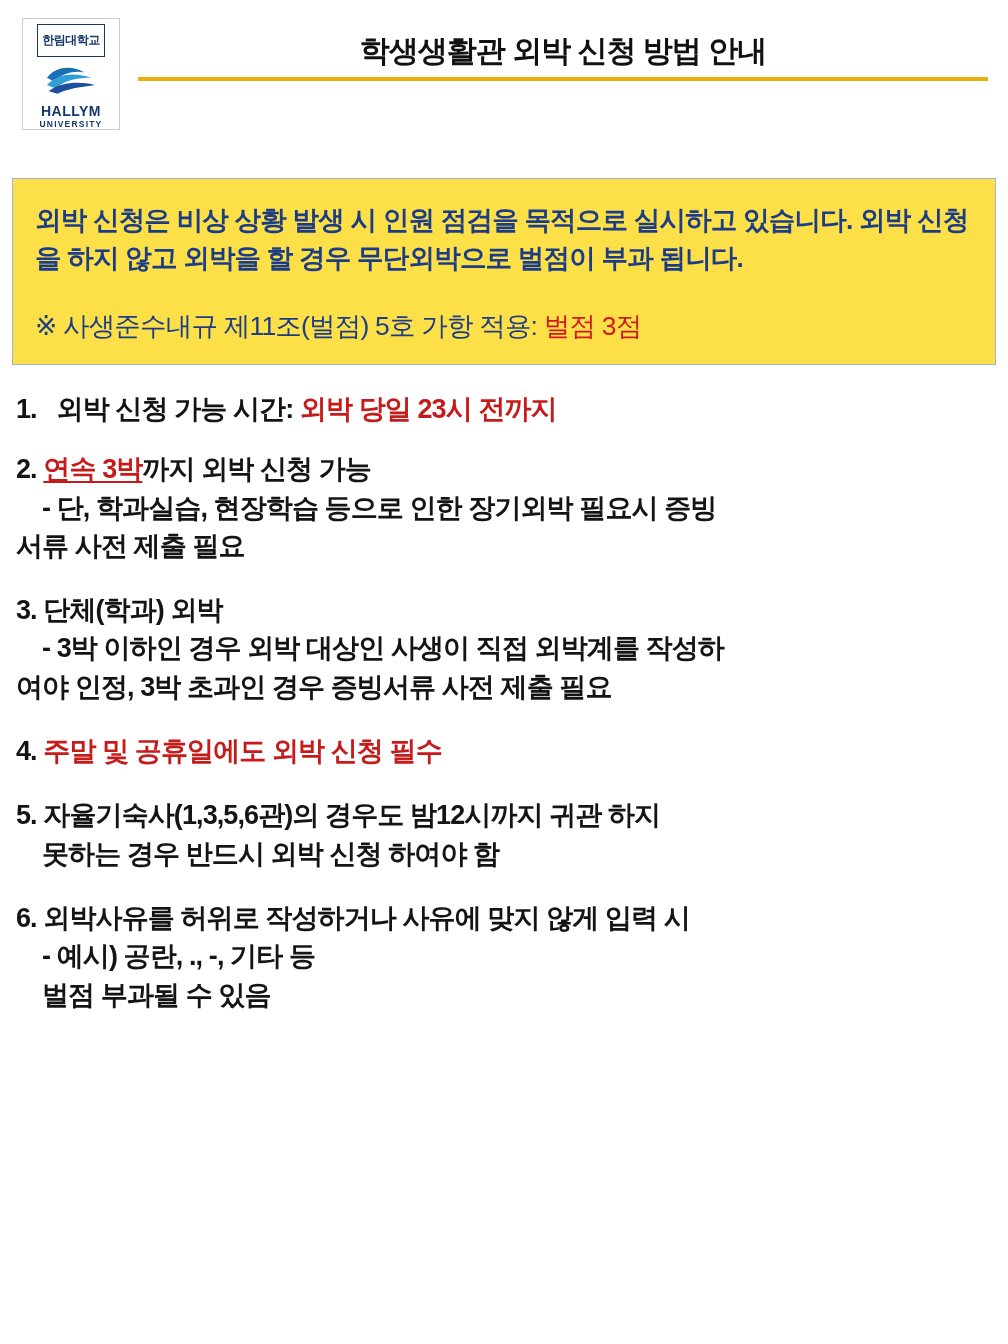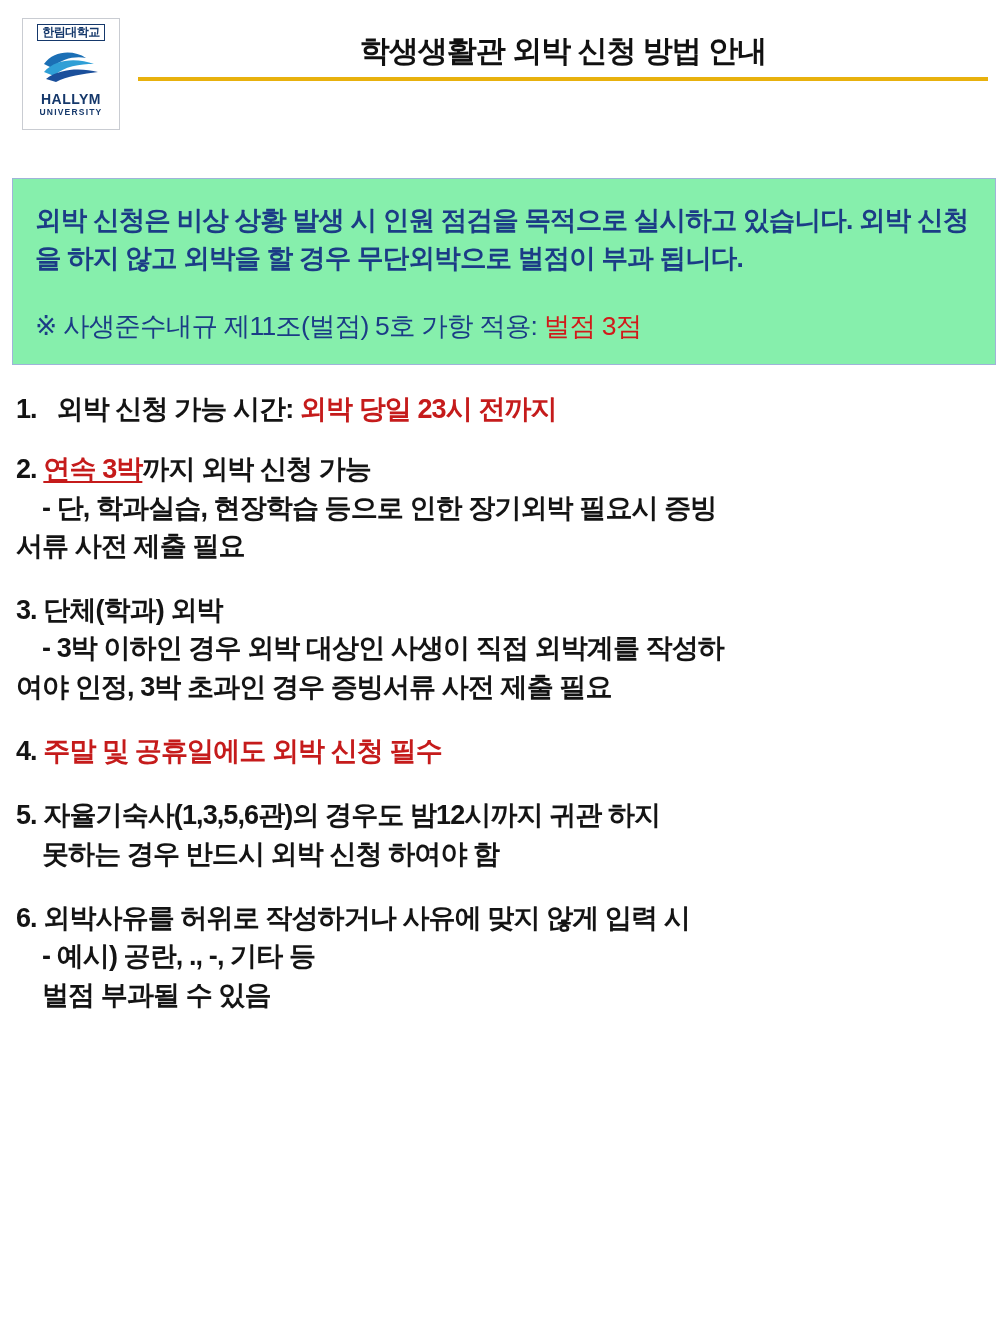--- a/index.html
+++ b/index.html
@@ -35,21 +35,21 @@
     align-items: center;
     justify-content: flex-start;
     padding-top: 5px;
     background: #ffffff;
   }
   .logo-kr {
     font-size: 12px;
     font-weight: bold;
     color: #15386b;
     border: 1px solid #15386b;
-    padding: 1px 4px;
+    padding: 9px 4px;
     letter-spacing: -0.5px;
     line-height: 1.1;
   }
   .logo-mark {
     width: 62px;
     height: 40px;
     margin-top: 3px;
   }
   .logo-name {
     font-size: 14px;
@@ -87,21 +87,21 @@
     height: 4px;
     background: #e8b10d;
     margin-top: 10px;
     width: 100%;
   }
 
   
   .notice-box {
     margin: 48px 12px 0 12px;
     border: 1px solid #9fb3d9;
-    background: #86efac;
+    background: #fde047;
     padding: 22px 22px 20px 22px;
     box-sizing: border-box;
   }
   .notice-p {
     font-size: 26.5px;
     font-weight: bold;
     color: #1b3c86;
     line-height: 1.45;
     letter-spacing: -0.8px;
   }

